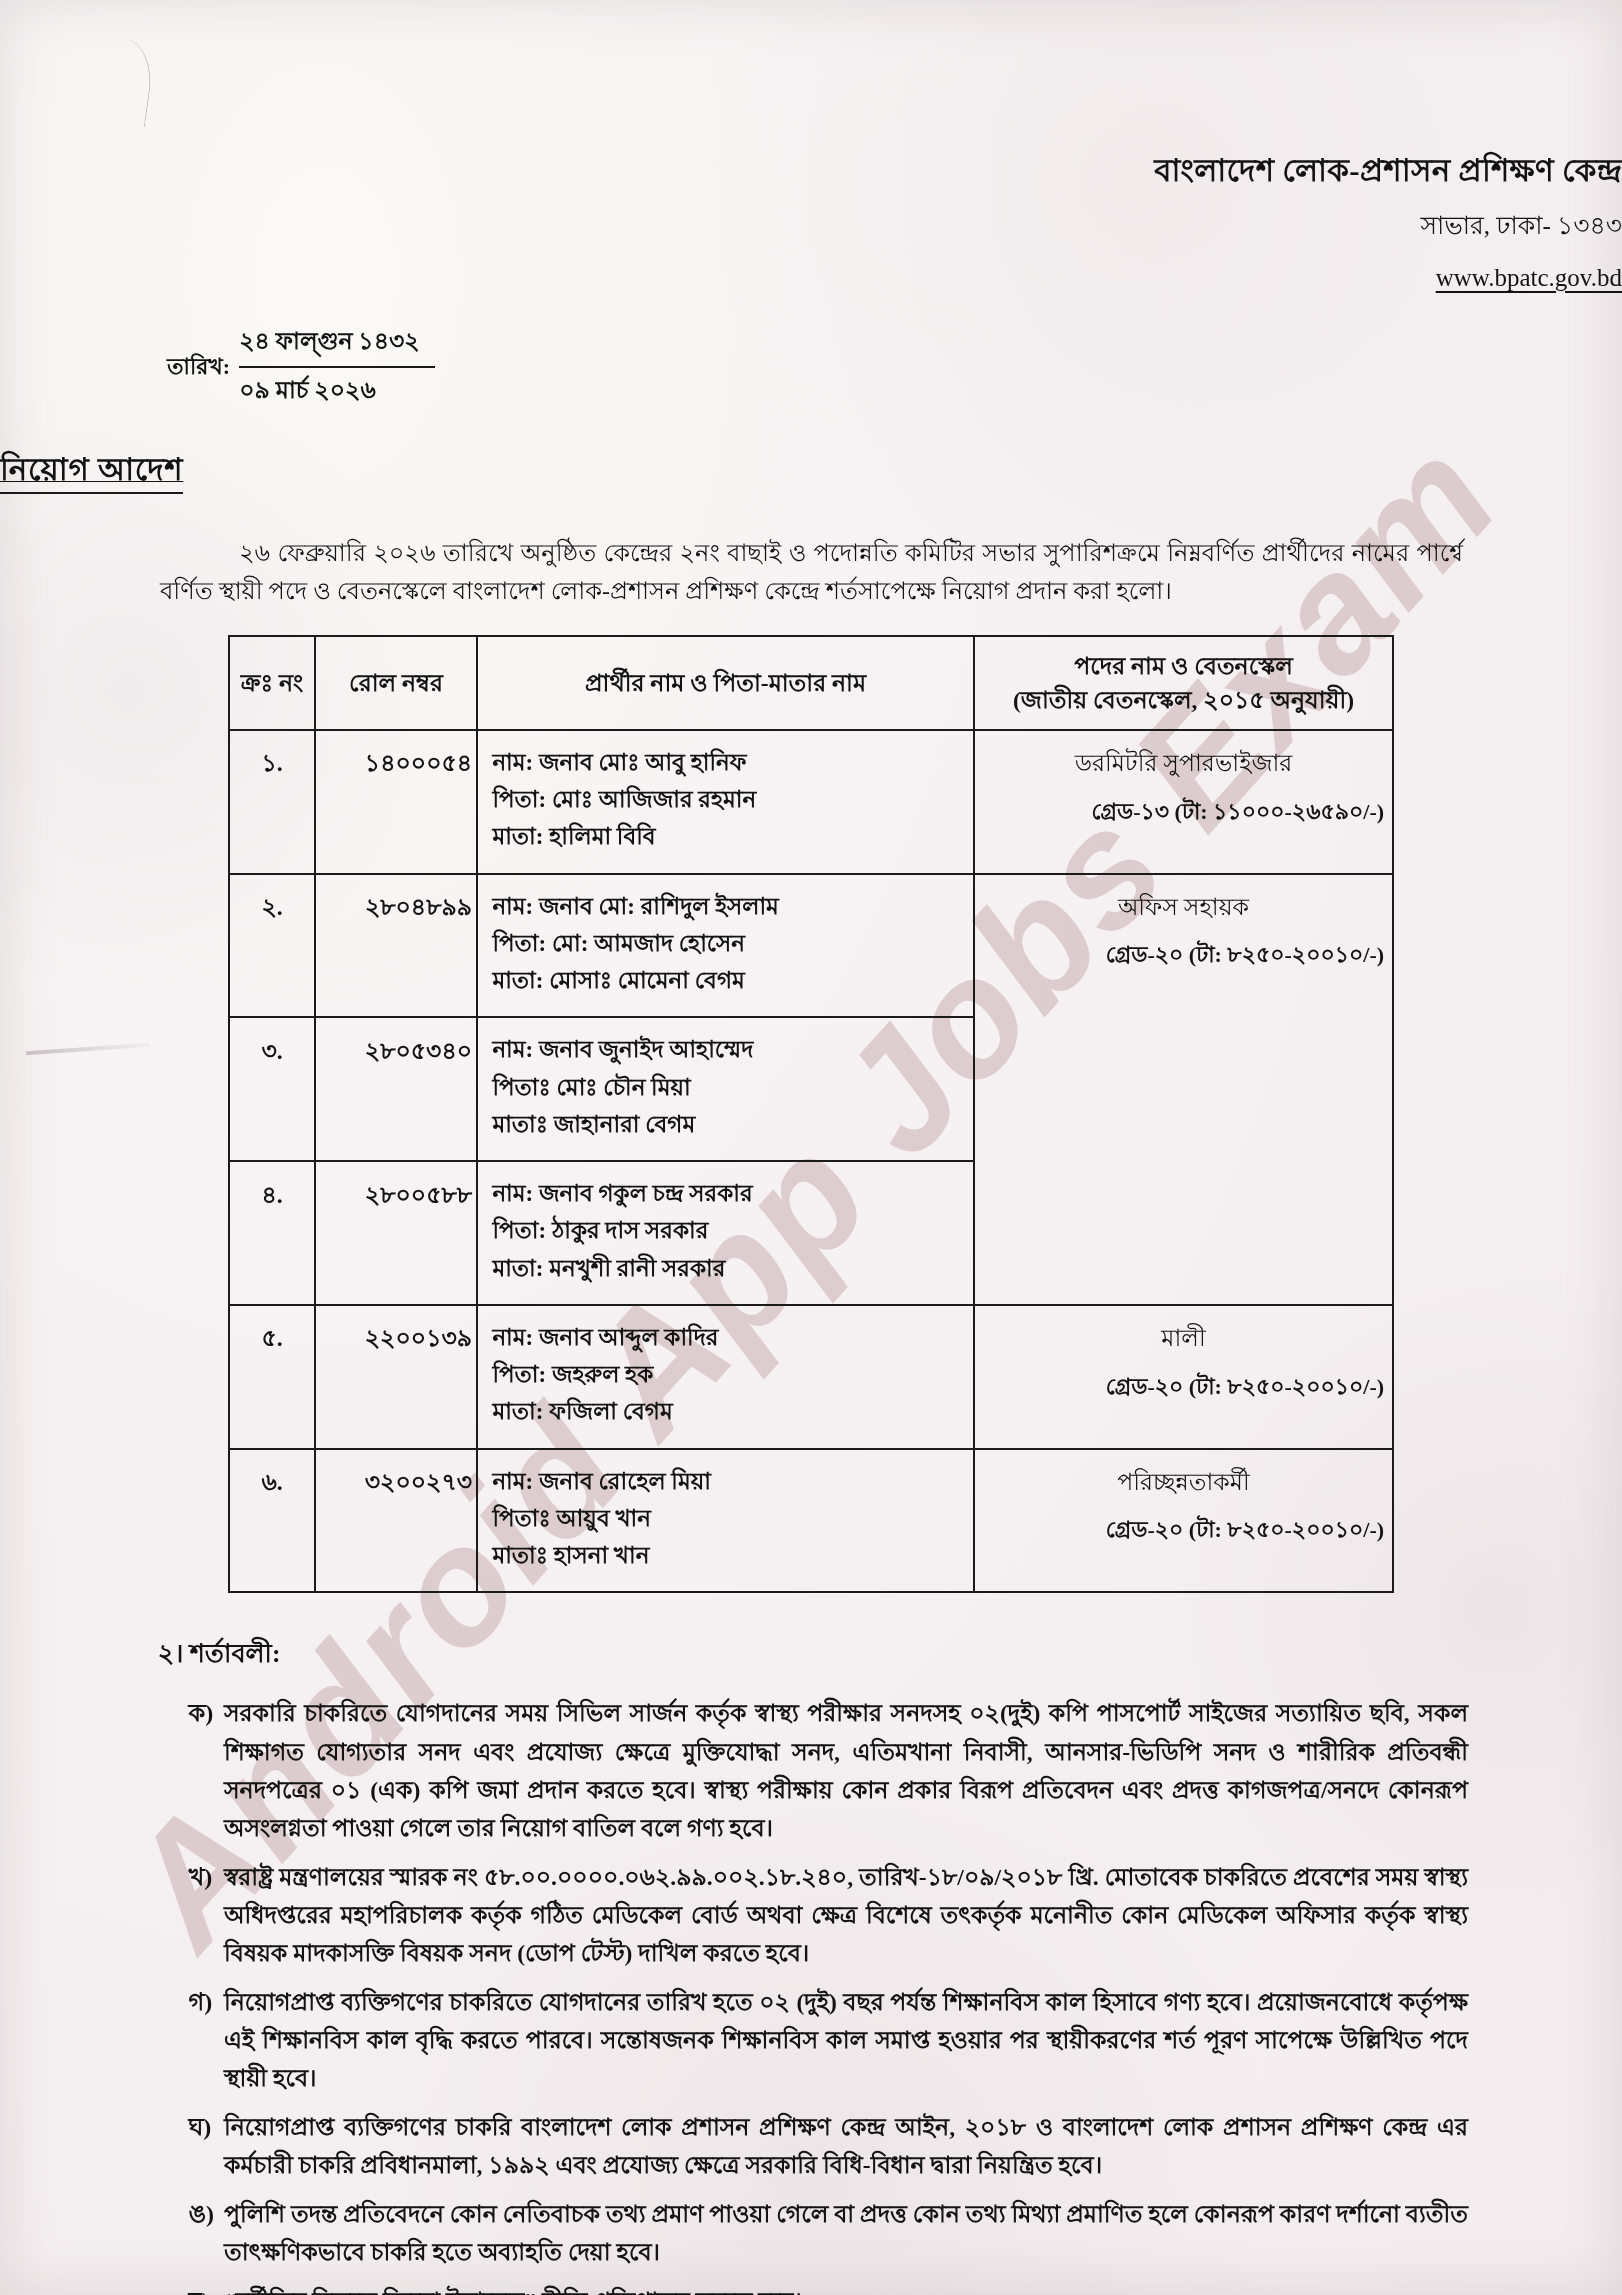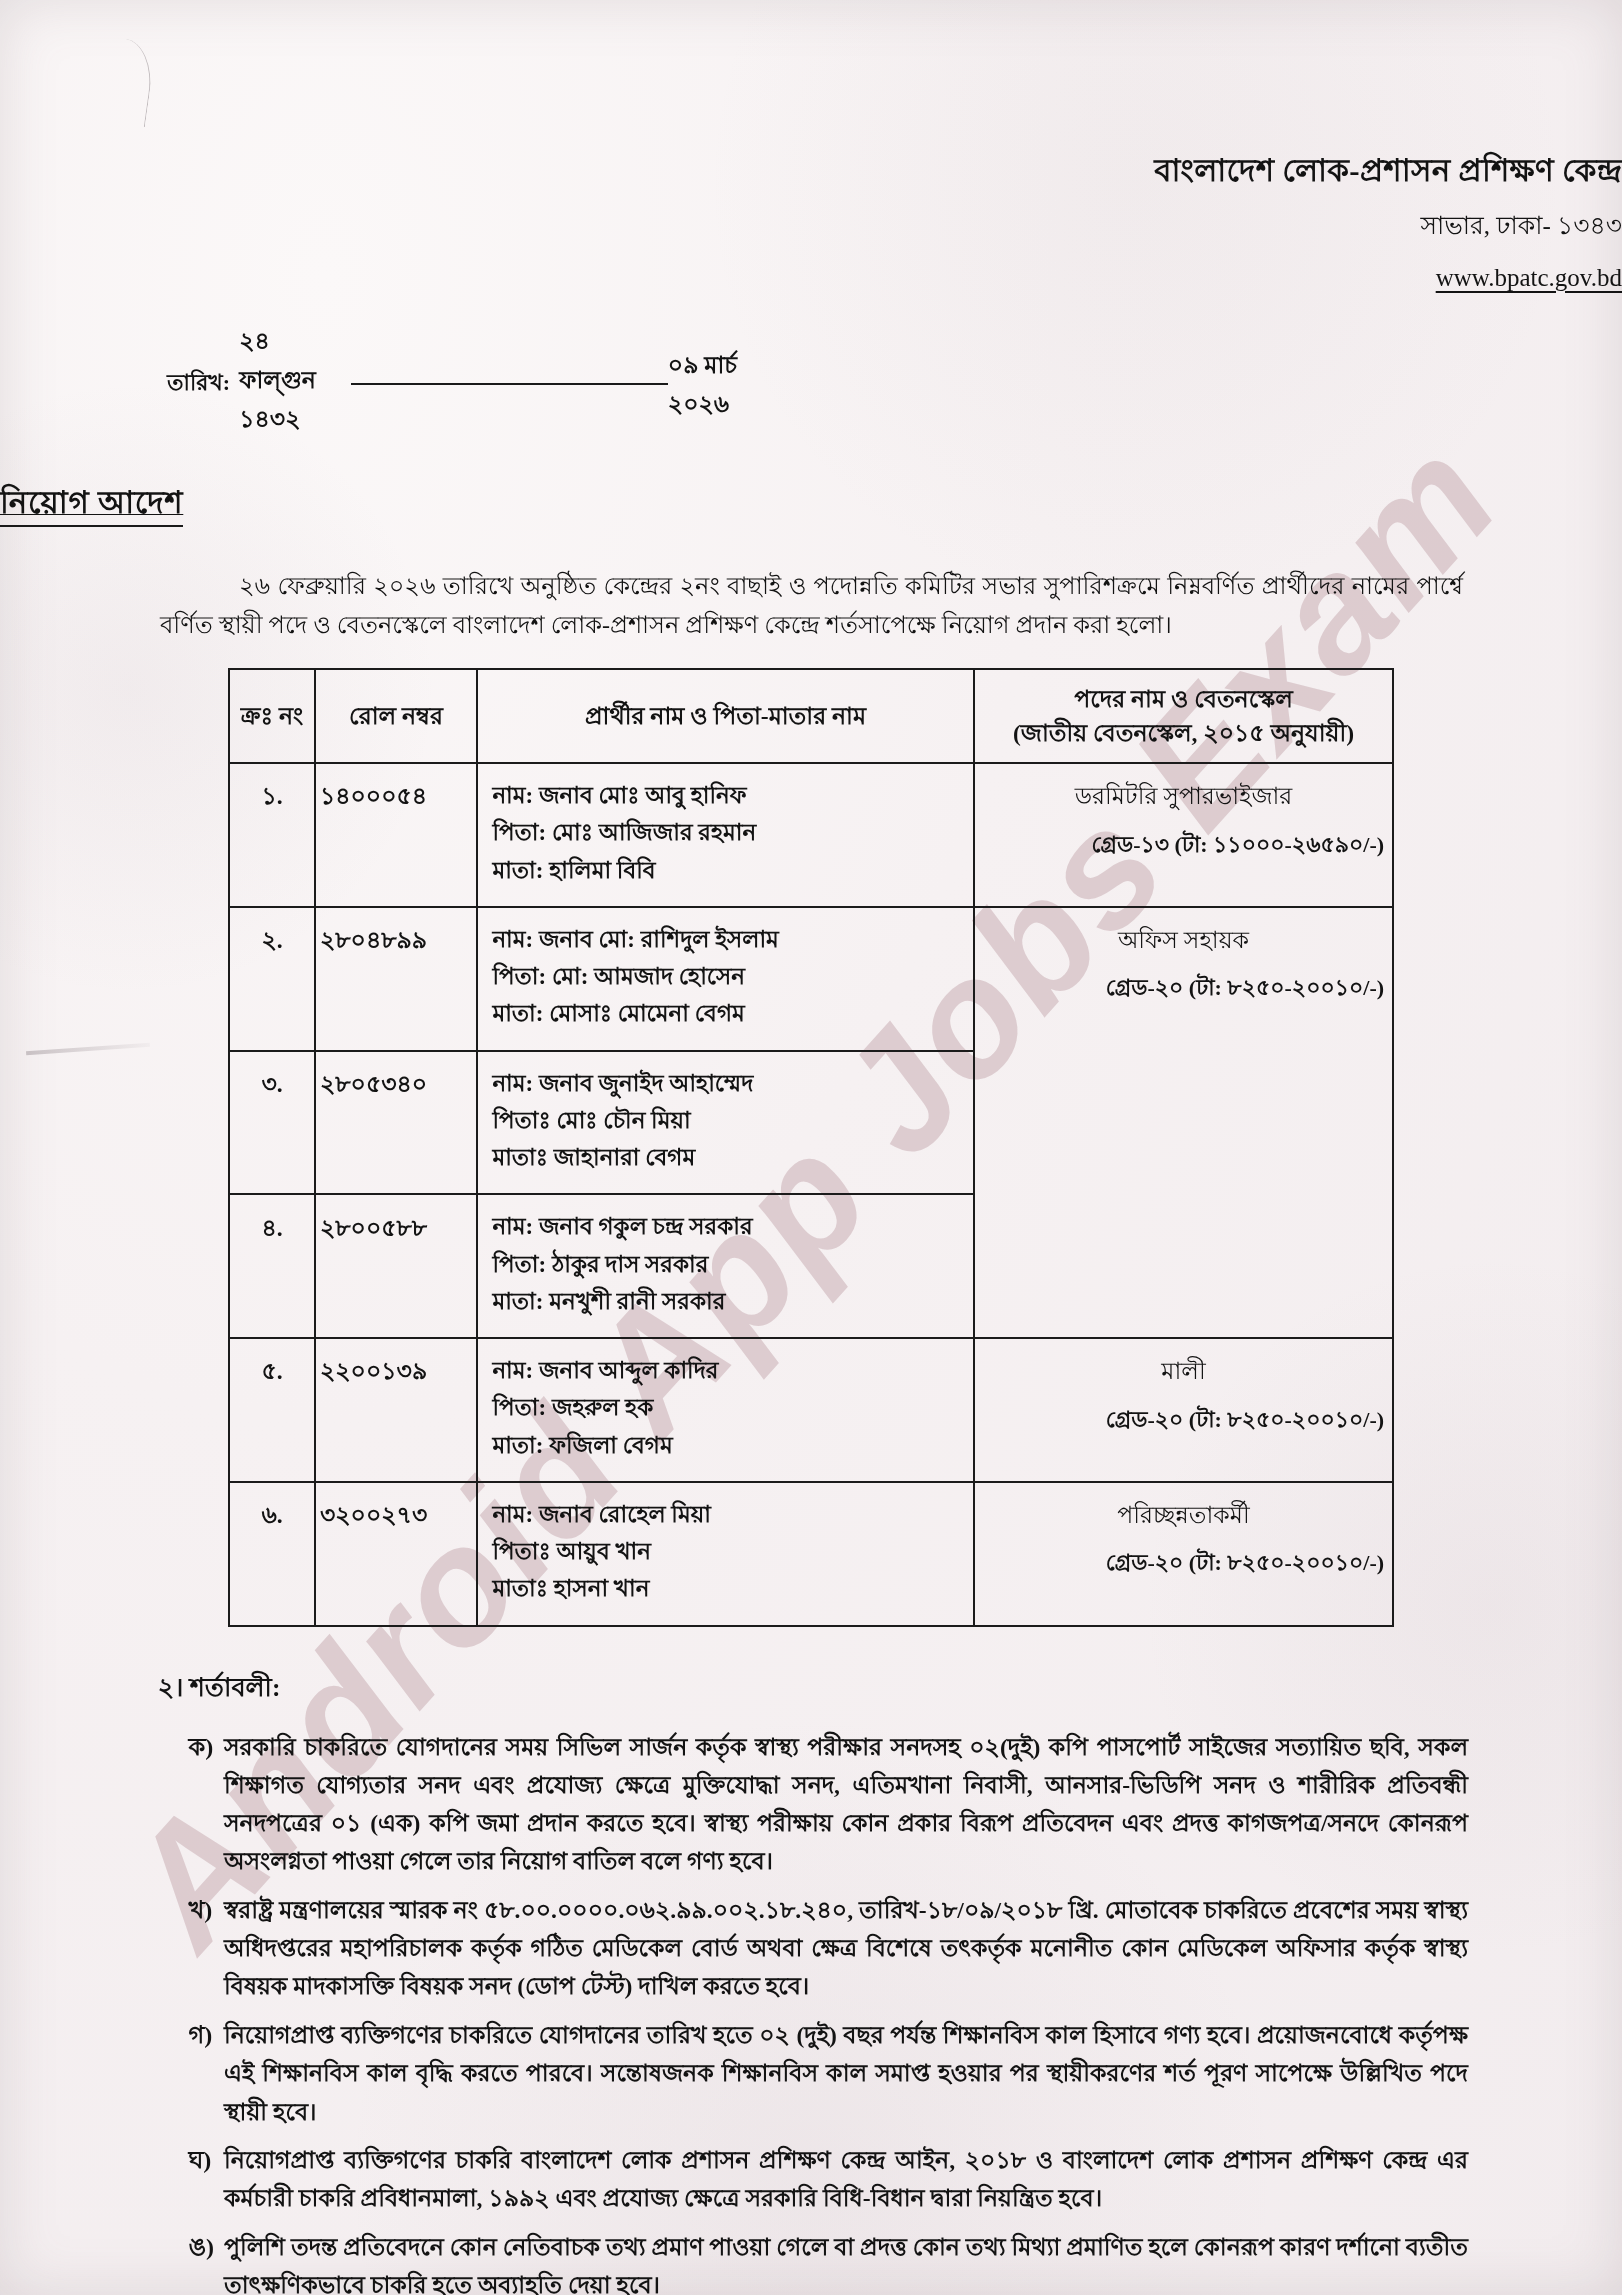--- a/index.html
+++ b/index.html
@@ -94,22 +94,21 @@
     align-items: center;
     gap: 9.2px;
     margin-top: 2.6px;
   }
   .date-label {
     font-size: 22px;
     font-weight: bold;
   }
   .date-stack {
     display: flex;
-    flex-direction: row;
-    align-items: center;
+    flex-direction: column;
   }
   .date-bn {
     font-size: 23.6px;
     font-weight: bold;
     padding-bottom: 3.3px;
   }
   .date-rule {
     width: 100%;
     min-width: 196px;
     border-bottom: 2.6px solid #1a1a1a;
@@ -165,21 +164,21 @@
   .col-name { width: 497px; }
   .col-post { width: 419px; }
 
   td.cell-sl {
     text-align: center;
     font-size: 23.6px;
     font-weight: bold;
     padding: 14.4px 3.9px 0 3.9px;
   }
   td.cell-roll {
-    text-align: left;
+    text-align: right;
     font-size: 23.6px;
     font-weight: bold;
     padding: 14.4px 3.9px 0 3.9px;
   }
   td.cell-name {
     padding: 13px 6.5px 17px 14.4px;
     font-size: 23px;
     line-height: 1.62;
     font-weight: bold;
   }

